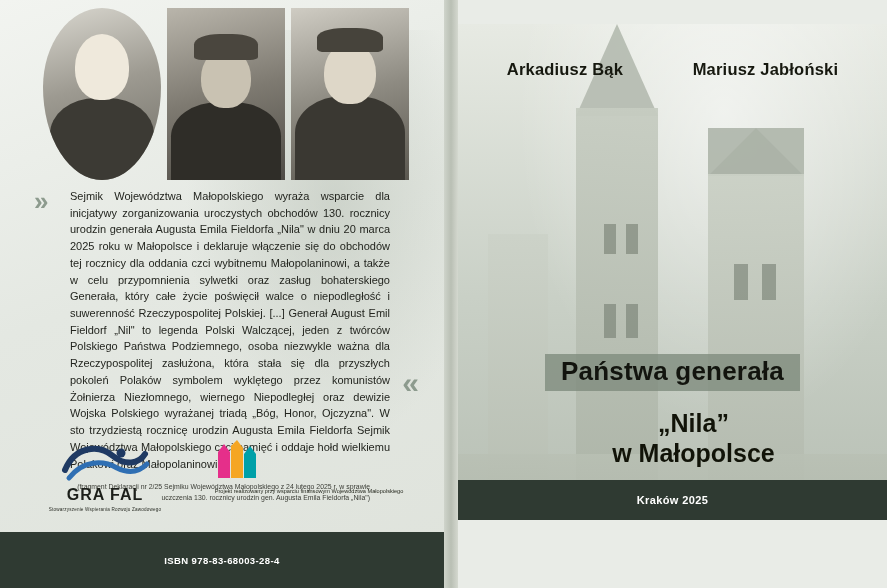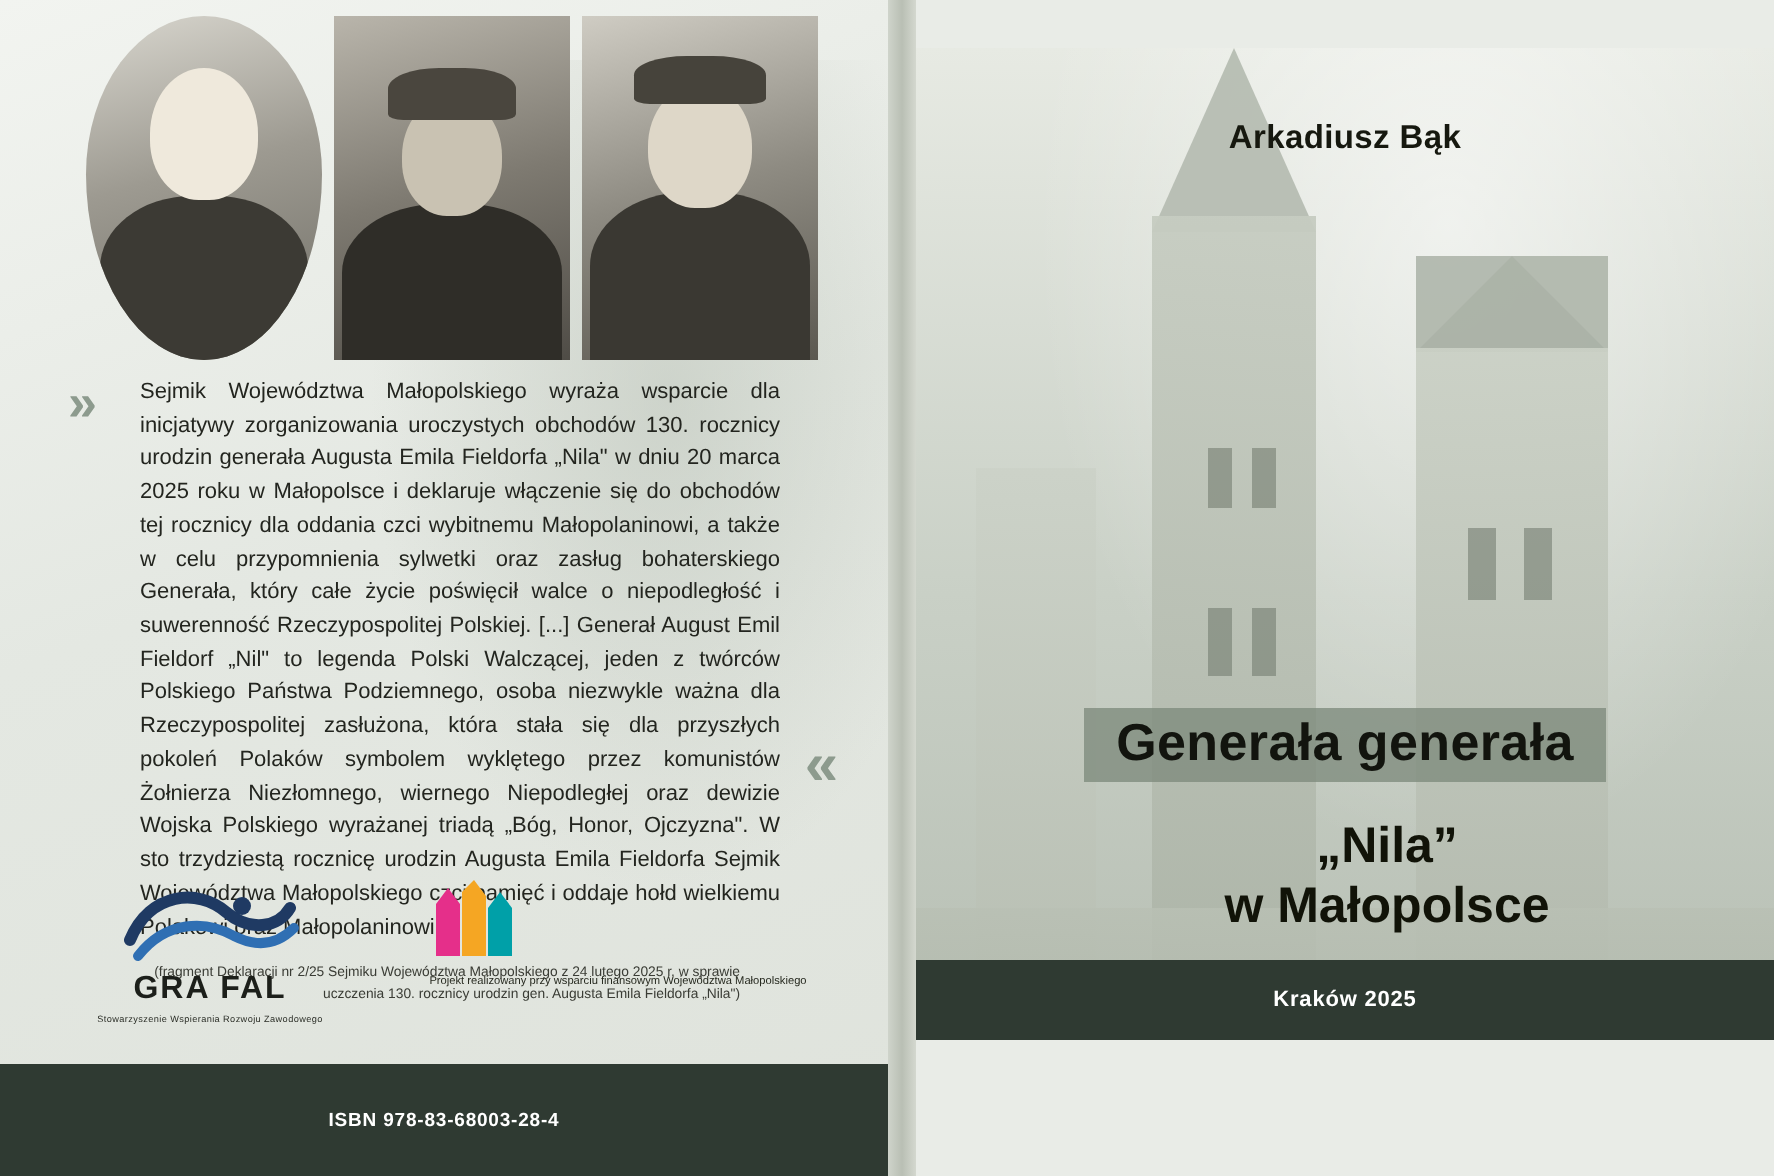--- a/index.html
+++ b/index.html
@@ -333,24 +333,25 @@
       <div class="win" style="left:146px; top:200px; width:12px; height:30px;"></div>
       <div class="win" style="left:168px; top:200px; width:12px; height:30px;"></div>
       <div class="win" style="left:146px; top:280px; width:12px; height:34px;"></div>
       <div class="win" style="left:168px; top:280px; width:12px; height:34px;"></div>
       <div class="win" style="left:276px; top:240px; width:14px; height:36px;"></div>
       <div class="win" style="left:304px; top:240px; width:14px; height:36px;"></div>
     </div>
 
     <div class="authors">
       <div class="author">Arkadiusz Bąk</div>
+      <div class="author">Mariusz Jabłoński</div>
     </div>
 
     <div class="title-block">
-      <div class="title-band">Generała generała</div>
+      <div class="title-band">Państwa generała</div>
       <br>
       <div class="title-plain">
         <span class="l1">„Nila”</span>
         <span class="l2">w Małopolsce</span>
       </div>
     </div>
 
     <div class="city-bar">Kraków 2025</div>
   </div>
 

